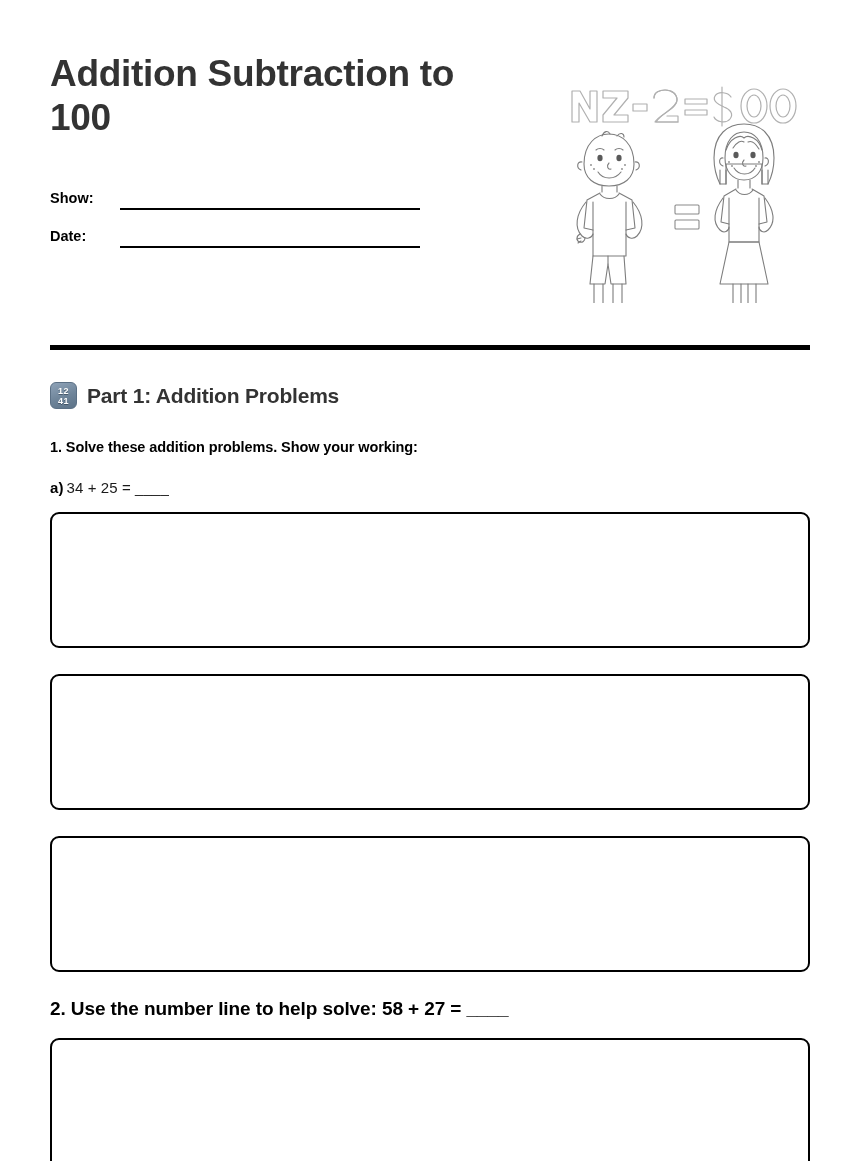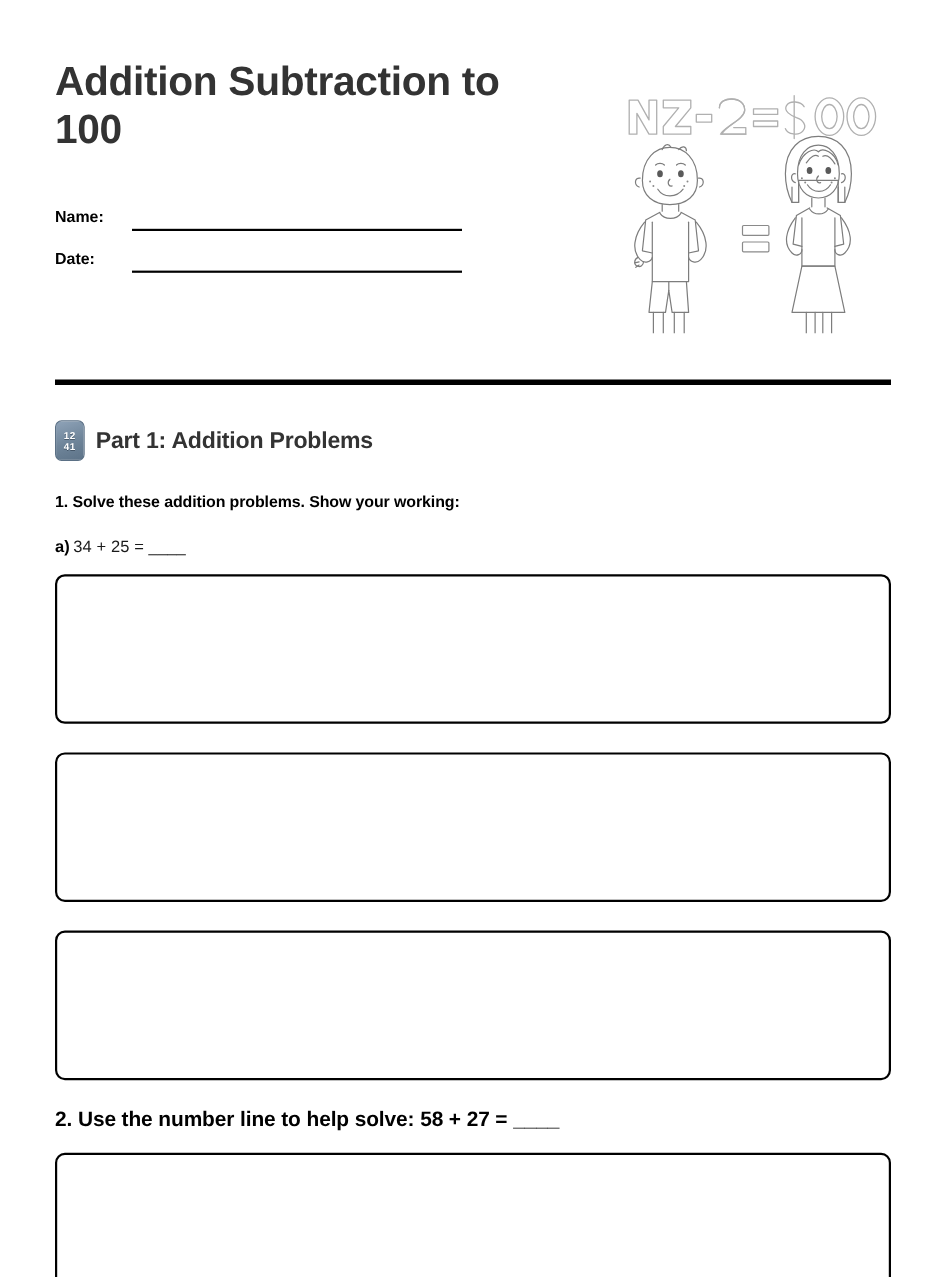--- a/index.html
+++ b/index.html
@@ -106,21 +106,21 @@
   .section-heading .heading-text {
     font-size: 21px;
     font-weight: bold;
     color: #333333;
     letter-spacing: -0.2px;
   }
 
   
   .emoji-numbers {
     width: 27px;
-    height: 37px;
+    height: 27px;
     border-radius: 6px;
     background: linear-gradient(160deg, #8fa3b8 0%, #6e8499 55%, #5d7388 100%);
     border: 1px solid #5b7085;
     box-sizing: border-box;
     display: flex;
     flex-direction: column;
     align-items: center;
     justify-content: center;
     flex: none;
     padding: 1px 0;
@@ -185,21 +185,21 @@
 <body>
 
 <div class="page">
 
   <div class="header">
 
     <h1 class="title">Addition Subtraction to 100</h1>
 
     <div class="meta">
       <div class="meta-row">
-        <div class="meta-label">Name:</div>
+        <div class="meta-label">Show:</div>
         <div class="meta-line"></div>
       </div>
       <div class="meta-row">
         <div class="meta-label">Date:</div>
         <div class="meta-line"></div>
       </div>
     </div>
 
     <div class="illustration">
       <svg viewBox="0 0 250 225" xmlns="http://www.w3.org/2000/svg" fill="none" stroke="#9a9a9a" stroke-width="1.1" stroke-linecap="round" stroke-linejoin="round">

